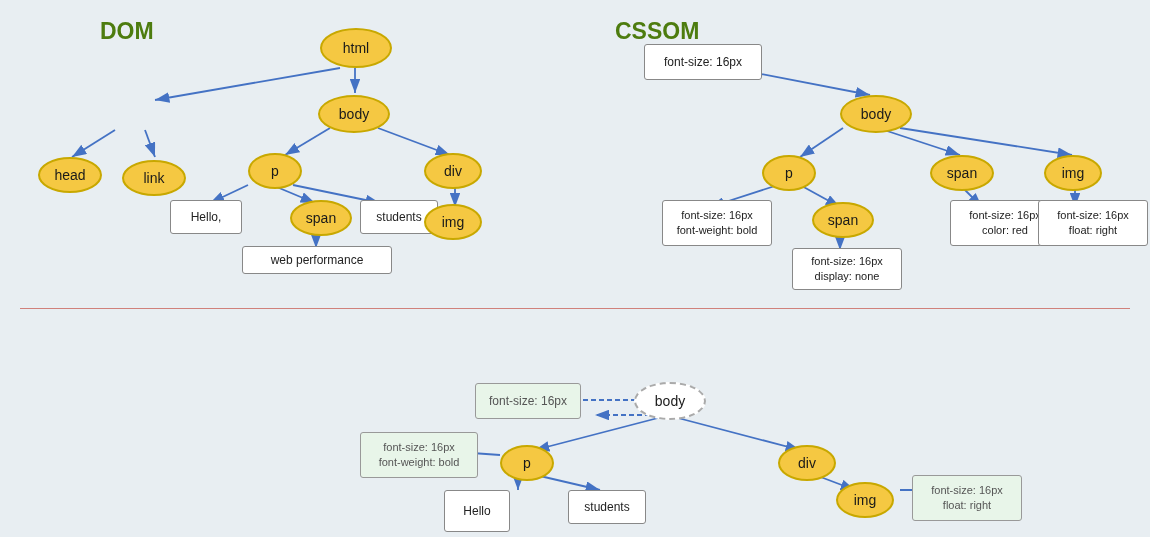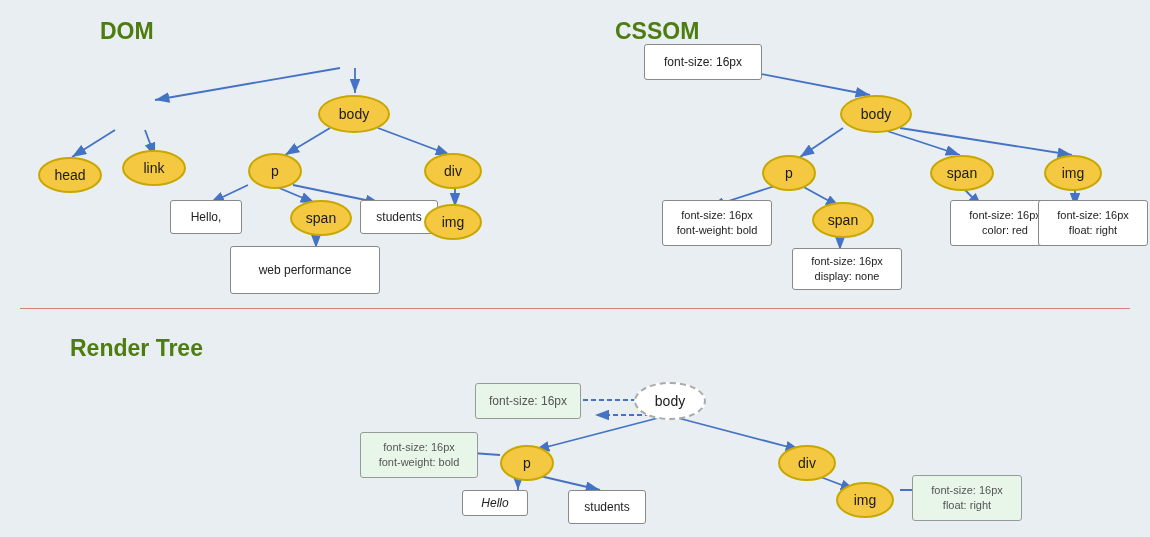--- a/index.html
+++ b/index.html
@@ -175,41 +175,42 @@
 
     <line x1="540" y1="476" x2="600" y2="490" stroke="#4472C4" stroke-width="1.8" marker-end="url(#arrowhead)"></line>
 
     <line x1="818" y1="476" x2="855" y2="490" stroke="#4472C4" stroke-width="1.8" marker-end="url(#arrowhead)"></line>
 
     <line x1="900" y1="490" x2="940" y2="490" stroke="#4472C4" stroke-width="1.8" marker-end="url(#arrowhead)"></line>
   </svg>
 
   <div class="section-label" style="left:100px; top:18px;">DOM</div>
 
+  <div class="node-ellipse" style="left:320px; top:28px; width:72px; height:40px;">html</div>
 
 
   <div class="node-ellipse" style="left:318px; top:95px; width:72px; height:38px;">body</div>
 
   <div class="node-ellipse" style="left:38px; top:157px; width:64px; height:36px;">head</div>
 
-  <div class="node-ellipse" style="left:122px; top:150px; width:64px; height:36px;">link</div>
+  <div class="node-ellipse" style="left:122px; top:160px; width:64px; height:36px;">link</div>
 
   <div class="node-ellipse" style="left:248px; top:153px; width:54px; height:36px;">p</div>
 
   <div class="node-ellipse" style="left:424px; top:153px; width:58px; height:36px;">div</div>
 
   <div class="node-rect" style="left:170px; top:200px; width:72px; height:34px;text-align:right;">Hello,</div>
 
   <div class="node-ellipse" style="left:290px; top:200px; width:62px; height:36px;">span</div>
 
   <div class="node-rect" style="left:360px; top:200px; width:78px; height:34px;">students</div>
 
   <div class="node-ellipse" style="left:424px; top:204px; width:58px; height:36px;">img</div>
 
-  <div class="node-rect" style="left:230px; top:246px; width:150px; height:48px;">web performance</div>
+  <div class="node-rect" style="left:242px; top:246px; width:150px; height:28px;">web performance</div>
 
   <div class="section-label" style="left:615px; top:18px;">CSSOM</div>
 
   <div class="node-rect" style="left:644px; top:44px; width:118px; height:36px;">font-size: 16px</div>
 
   <div class="node-ellipse" style="left:840px; top:95px; width:72px; height:38px;">body</div>
 
   <div class="node-ellipse" style="left:762px; top:155px; width:54px; height:36px;">p</div>
 
   <div class="node-ellipse" style="left:930px; top:155px; width:64px; height:36px;">span</div>
@@ -225,34 +226,33 @@
 color: red</div>
 
   <div class="node-rect" style="left: 1038px; top: 200px; width: 110px; height: 46px; white-space: pre; line-height: 1.4; font-size: 11px; text-align: center;">font-size: 16px
 float: right</div>
 
   <div class="node-rect" style="left: 792px; top: 248px; width: 110px; height: 42px; white-space: pre; line-height: 1.4; font-size: 11px; text-align: center;">font-size: 16px
 display: none</div>
 
   <div class="divider" style="top:308px;"></div>
 
-  <div class="section-label" style="left:70px; top:335px;">Render Tree</div>
 
   <div class="node-rect-green" style="left:475px; top:383px; width:106px; height:36px;">font-size: 16px</div>
 
   <div class="node-ellipse-dashed" style="left:634px; top:382px; width:72px; height:38px;">body</div>
 
   <div class="node-ellipse" style="left:500px; top:445px; width:54px; height:36px;">p</div>
 
   <div class="node-rect-green" style="left: 360px; top: 432px; width: 118px; height: 46px; white-space: pre; line-height: 1.4; font-size: 11px; text-align: center;">font-size: 16px
 font-weight: bold</div>
 
   <div class="node-ellipse" style="left:778px; top:445px; width:58px; height:36px;">div</div>
 
-  <div class="node-rect" style="left:462px; top:490px; width:66px; height:26px;font-style:italic;">Hello</div>
+  <div class="node-rect" style="left:444px; top:490px; width:66px; height:42px;">Hello</div>
 
   <div class="node-rect" style="left:568px; top:490px; width:78px; height:34px;">students</div>
 
   <div class="node-ellipse" style="left:836px; top:482px; width:58px; height:36px;">img</div>
 
   <div class="node-rect-green" style="left: 912px; top: 475px; width: 110px; height: 46px; white-space: pre; line-height: 1.4; font-size: 11px; text-align: center;">font-size: 16px
 float: right</div>
 
 </div>
 

